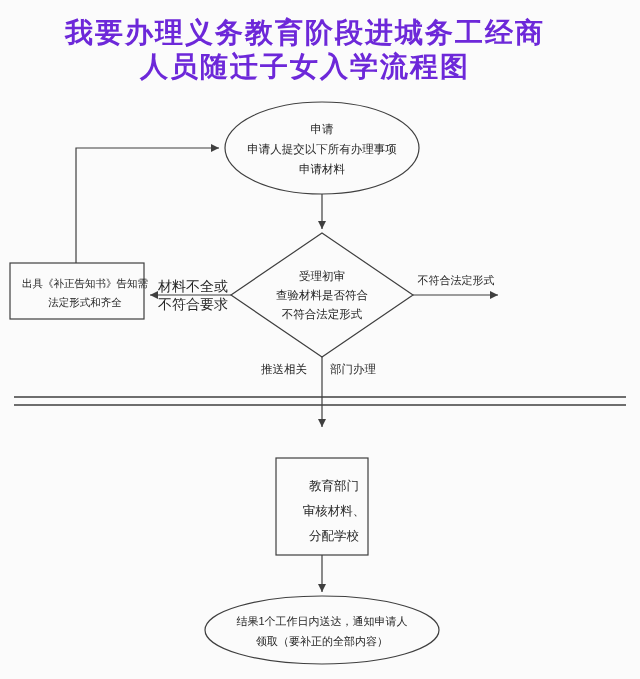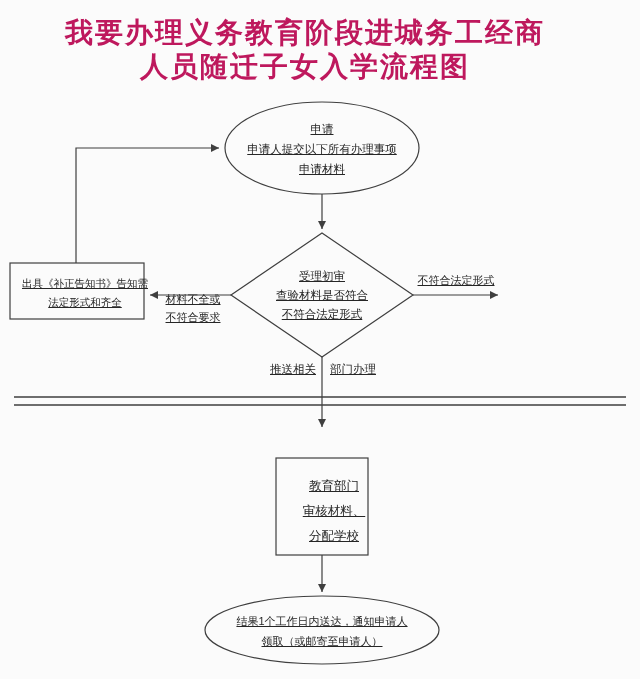--- a/index.html
+++ b/index.html
@@ -22,42 +22,41 @@
     top: 0;
     z-index: 0;
   }
   .label {
     position: absolute;
     z-index: 1;
     text-align: center;
     color: #262626;
     line-height: 19px;
     font-size: 11.5px;
-    text-decoration: underline;
   }
   .title {
     position: absolute;
     top: 16px;
     left: 0;
     width: 610px;
     text-align: center;
     z-index: 1;
-    color: #be185d;
+    color: #6d28d9;
     font-weight: bold;
     font-size: 28px;
     line-height: 34px;
     letter-spacing: 2px;
   }
   .apply-label      { left: 225px; top: 119px; width: 194px; line-height: 20px; }
   .review-label     { left: 237px; top: 267px; width: 170px; }
   .correction-label { left: 11px;  top: 274px; width: 148px; font-size: 10.5px; }
-  .incomplete-label { left: 152px; top: 290px; width: 82px;  font-size: 11px; line-height: 18px; text-align: center; }
+  .incomplete-label { left: 152px; top: 277px; width: 82px;  font-size: 14px; line-height: 18px; text-align: center; }
   .invalid-label    { left: 406px; top: 273px; width: 100px; font-size: 11px; line-height: 15px; }
   .reject-label     { left: 502px; top: 274px; width: 138px; font-size: 10.5px; }
-  .forward-left-label  { left: 252px; top: 360px; width: 64px; text-align: right; }
+  .forward-left-label  { left: 252px; top: 360px; width: 64px; }
   .forward-right-label { left: 330px; top: 360px; width: 64px; text-align: left; }
   .education-label  { left: 277px; top: 474px; width: 90px; font-size: 12.5px; line-height: 25px; margin-left: 12px; }
   .result-label     { left: 206px; top: 611px; width: 232px; font-size: 11px; line-height: 20px; }
 </style>
 </head>
 <body>
 
 <div class="canvas">
 
   <svg class="flow-svg" width="640" height="679" viewBox="0 0 640 679">
@@ -118,16 +117,16 @@
   <div class="label forward-right-label">部门办理</div>
 
   <div class="label education-label">
     <div>教育部门</div>
     <div>审核材料、</div>
     <div>分配学校</div>
   </div>
 
   <div class="label result-label">
     <div>结果1个工作日内送达，通知申请人</div>
-    <div>领取（或邮寄至申请人）</div>
+    <div>领取（要补正的全部内容）</div>
   </div>
 
 </div>
 
 </body></html>

